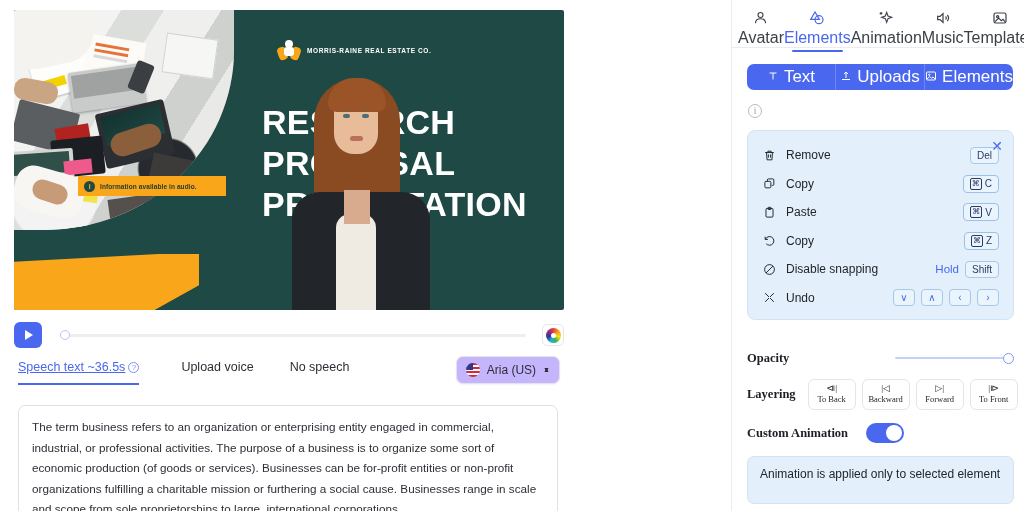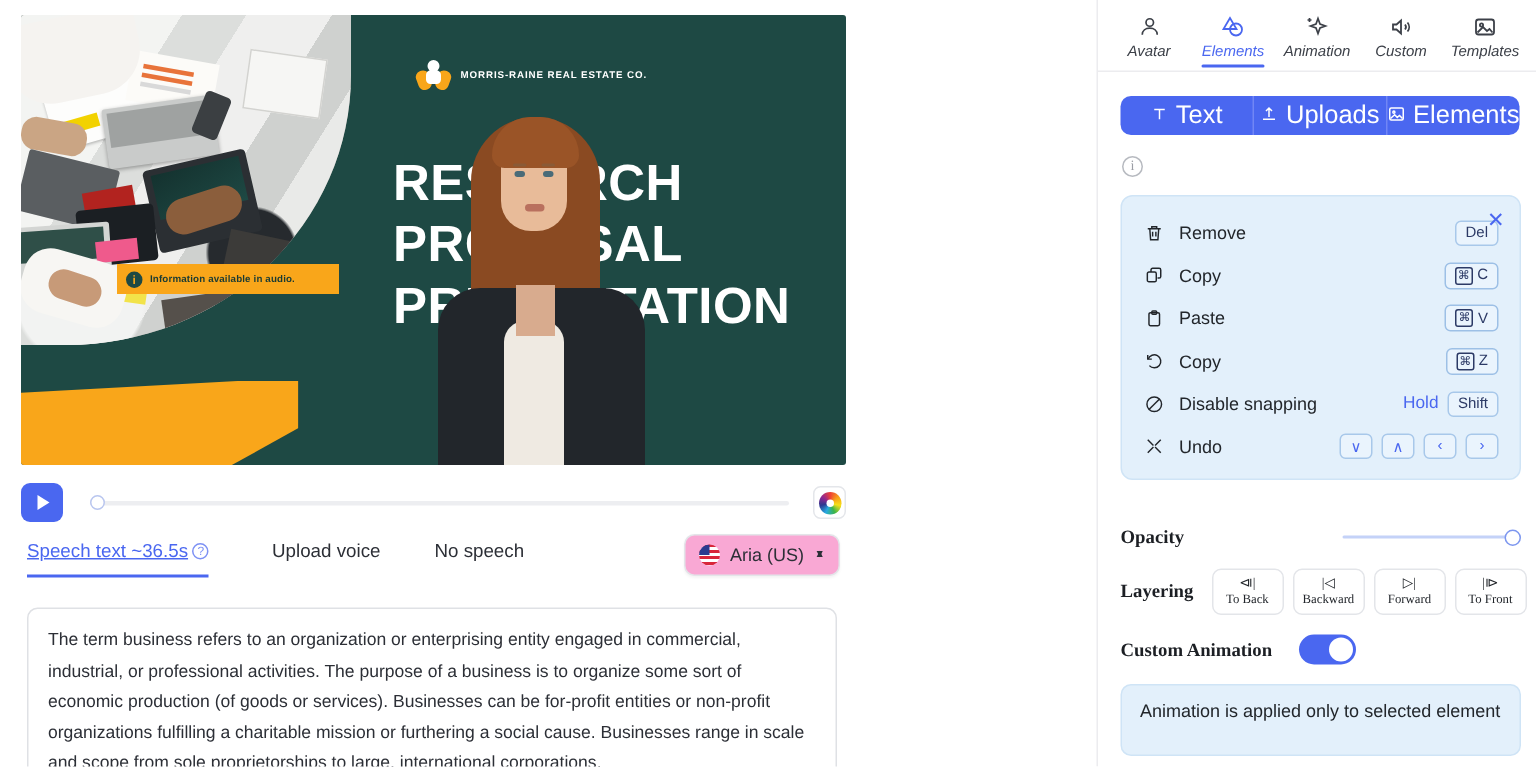--- a/index.html
+++ b/index.html
@@ -123,42 +123,42 @@
   .color-wheel:after { content: ""; display: block; width: 5px; height: 5px; border-radius: 50%; background: #fff; margin: 5px auto; }
 
   
   .tabs-row { position: absolute; left: 18px; top: 360px; width: 546px; height: 32px; display: flex; align-items: flex-start; }
   .tab-item { font-size: 12.5px; color: #2c2f36; cursor: pointer; padding-bottom: 9px; white-space: nowrap; }
   .tab-item.active { color: #4a67f0; border-bottom: 2px solid #4a67f0; text-decoration: underline; }
   .qmark { display: inline-block; width: 11px; height: 11px; border: 1px solid #7d91f4; border-radius: 50%;
     font-size: 8px; line-height: 10px; text-align: center; color: #7d91f4; margin-left: 3px; vertical-align: 1px; }
   .voice-select {
     position: absolute; right: 4px; top: -4px; display: flex; align-items: center; gap: 7px;
-    height: 28px; padding: 0 9px; border: 1px solid #e3e5e9; border-radius: 7px; background: #f9a8d4;
+    height: 28px; padding: 0 9px; border: 1px solid #e3e5e9; border-radius: 7px; background: #c4b5fd;
     box-shadow: 0 1px 2px rgba(0,0,0,.05); cursor: pointer;
   }
   .flag { width: 14px; height: 14px; border-radius: 50%; overflow: hidden; position: relative; flex: none;
     background: repeating-linear-gradient(#d8263a 0 2px, #fff 2px 4px); }
   .flag:before { content: ""; position: absolute; left: 0; top: 0; width: 7px; height: 7px; background: #2a3b8f; }
   .voice-name { font-size: 12px; color: #2c2f36; }
   .spin { display: flex; flex-direction: column; gap: 1px; line-height: 0; color: #2c2f36; font-size: 7px; }
 
   .speech-box {
     position: absolute; left: 18px; top: 405px; width: 540px; height: 120px;
     border: 1px solid #dfe1e5; border-radius: 7px; background: #fff;
     padding: 11px 13px; font-size: 11.7px; line-height: 20.5px; color: #2c2f36;
     overflow: hidden; resize: none; font-family: "Liberation Sans", sans-serif;
   }
 
   
   #right { position: relative; width: 293px; height: 511px; background: #fff; border-left: 1px solid #ececef; }
   .nav-tabs { display: flex; height: 48px; align-items: flex-start; padding: 4px 6px 0 6px; justify-content: space-between; }
   .nav-tab { flex: 1; display: flex; flex-direction: column; align-items: center; gap: 3px; cursor: pointer; position: relative; padding-top: 5px; }
   .nav-tab .ic { height: 17px; display: flex; align-items: center; justify-content: center; color: #3c4048; }
-  .nav-tab .lb { font-size: 10px; color: #3c4048; font-style: italic; }
+  .nav-tab .lb { font-size: 16px; color: #3c4048; }
   .nav-tab.active .ic, .nav-tab.active .lb { color: #4a67f0; }
   .nav-tab.active:after { content: ""; position: absolute; bottom: -5px; left: 12%; width: 76%; height: 2px; background: #4a67f0; border-radius: 2px; }
   .nav-divider { position: absolute; left: 0; top: 47px; width: 293px; height: 1px; background: #ececef; }
   .segment {
     position: absolute; left: 747px; top: 64px; width: 266px; height: 26px;
     display: flex; background: #4a67f0; border-radius: 7px; overflow: hidden;
   }
   .seg {
     flex: 1; display: flex; align-items: center; justify-content: center; gap: 5px;
     color: #fff; font-size: 17px; cursor: pointer;
@@ -353,21 +353,21 @@
         </span>
         <span class="lb">Animation</span>
       </div>
       <div class="nav-tab">
         <span class="ic">
           <svg width="16" height="16" viewBox="0 0 24 24" fill="none" stroke="currentColor" stroke-width="1.8">
               <path d="M4 9.5h3.5L12 5.5v13L7.5 14.5H4z"></path>
               <path d="M16 9.5a4 4 0 0 1 0 5M18.5 7.5a7 7 0 0 1 0 9"></path>
             </svg>
         </span>
-        <span class="lb">Custom</span>
+        <span class="lb">Music</span>
       </div>
       <div class="nav-tab">
         <span class="ic">
           <svg width="16" height="16" viewBox="0 0 24 24" fill="none" stroke="currentColor" stroke-width="1.8">
               <rect x="3" y="4.5" width="18" height="15" rx="2.5"></rect>
               <circle cx="8.5" cy="10" r="1.6"></circle>
               <path d="M4.5 17.5 10 12l4 4 2.5-2 3 3.5"></path>
             </svg>
         </span>
         <span class="lb">Templates</span>

